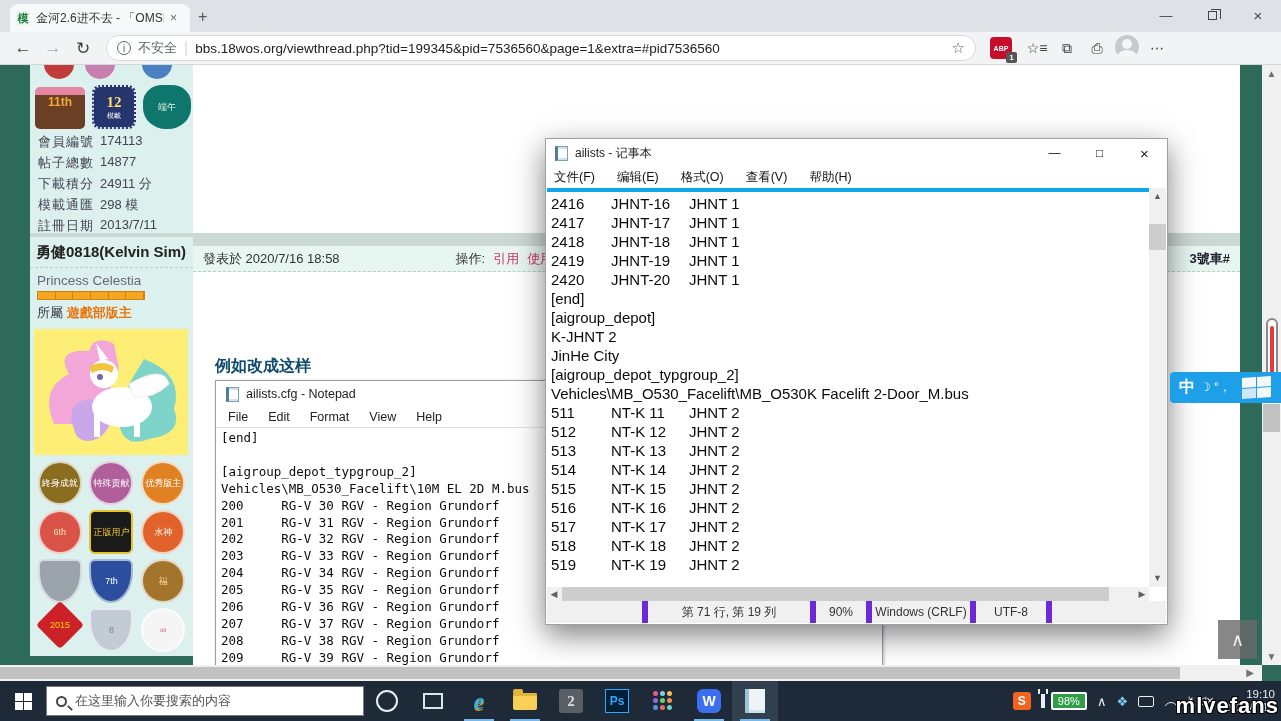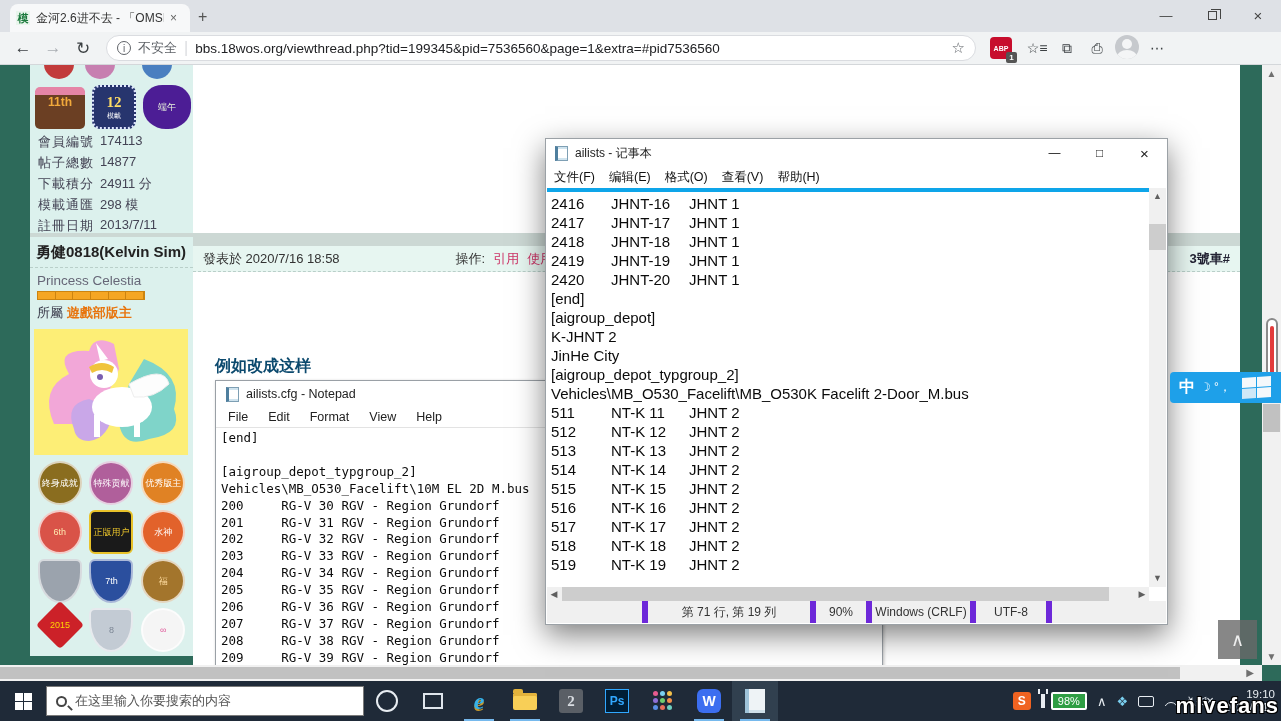--- a/index.html
+++ b/index.html
@@ -51,21 +51,21 @@
   #postarea { left:193px; top:181px; width:1047px; height:419px; background:#fff; }
 
   .stat-row { display:flex; font-size:13px; color:#445; padding:1.5px 0 1.5px 8px; }
   .stat-row .lb { width:62px; letter-spacing:1px; }
   .ann-row { display:flex; gap:7px; padding:4px 0 2px 5px; align-items:flex-end; }
   .cake { width:50px; height:42px; background:#6b3f23; border-radius:5px; color:#f2a93b; font-weight:bold; font-size:12px;
           text-align:center; line-height:14px; border-top:8px solid #e585a6; }
   .b12 { width:44px; height:44px; background:#27356e; border-radius:8px; border:2px dotted #dfe5ff; color:#fff;
          display:flex; flex-direction:column; align-items:center; justify-content:center; font-size:7px; }
   .b12 b { color:#ffdd66; font-size:15px; font-family:"Liberation Serif",serif; }
-  .zongzi { width:48px; height:44px; background:#4c1d95; border-radius:40% 40% 48% 48%; color:#eaf7dd; font-size:9px;
+  .zongzi { width:48px; height:44px; background:#0f766e; border-radius:40% 40% 48% 48%; color:#eaf7dd; font-size:9px;
             display:flex; align-items:center; justify-content:center; }
   .half-badges { height:16px; overflow:hidden; position:relative; }
   .half-badges div { position:absolute; border-radius:50%; width:30px; height:30px; top:-16px; }
 
   .uname { font-size:15px; font-weight:bold; color:#222; padding:6px 0 5px 6px; border-bottom:1px dashed #b9cfc9; }
   .utitle { font-size:13.5px; color:#667; padding:5px 0 1px 7px; }
   .stars { margin:2px 0 2px 7px; width:108px; height:9px; background:#f5a623; border:1px solid #cc8410; display:flex; }
   .stars i { flex:1; border-right:1px solid #cc8410; }
   .grp { font-size:13px; color:#334; padding:2px 0 3px 7px; }
   .grp b { color:#e8740c; font-weight:bold; }
@@ -94,21 +94,21 @@
   #shot .mbar { height:21px; display:flex; gap:20px; padding-left:12px; font-size:12.5px; color:#222; align-items:center;
                 border-bottom:1px solid #e3e3e3; }
   #shot pre { font-family:"DejaVu Sans Mono",monospace; font-size:12.5px; line-height:16.9px; color:#0b0b0b; padding:2px 0 0 5px; }
 
   
   #npwin { left:545px; top:138px; width:623px; height:487px; background:#fff; border:1px solid #9ba1a6;
            box-shadow:0 10px 28px rgba(0,0,0,.5); }
   #np-title { height:28px; display:flex; align-items:center; gap:7px; padding-left:9px; font-size:12px; color:#222; }
   #np-caps { position:absolute; right:0; top:0; display:flex; }
   #np-caps .c { width:45px; height:28px; display:flex; align-items:center; justify-content:center; color:#222; font-size:12px; }
-  #np-menu { height:21px; display:flex; gap:14px; padding-left:8px; align-items:center; font-size:12.5px; color:#111; }
+  #np-menu { height:21px; display:flex; gap:22px; padding-left:8px; align-items:center; font-size:12.5px; color:#111; }
   #np-body { position:absolute; left:1px; top:49px; right:18px; bottom:37px; background:#fff; border-top:4px solid #0ea5e9; overflow:hidden; padding:2px 0 0 4px; }
   .np-line { font-size:15px; line-height:19px; color:#0b0b0b; white-space:pre; display:flex; }
   .np-line .c1 { width:60px; flex:0 0 auto; }
   .np-line .c2 { width:78px; flex:0 0 auto; }
   #np-vsb { position:absolute; right:1px; top:49px; width:17px; bottom:37px; background:#f0f0f0; }
   #np-vsb .ar { position:absolute; left:0; width:17px; height:17px; color:#5f5f5f; font-size:9px; text-align:center; line-height:17px; }
   #np-vsb .th { position:absolute; left:0; top:36px; width:17px; height:26px; background:#cdcdcd; }
   #np-hsb { position:absolute; left:1px; right:18px; bottom:23px; height:14px; background:#f0f0f0; }
   #np-hsb .ar { position:absolute; top:0; width:14px; height:14px; color:#5f5f5f; font-size:9px; text-align:center; line-height:14px; }
   #np-hsb .th { position:absolute; left:15px; right:40px; top:0; height:14px; background:#cdcdcd; }

